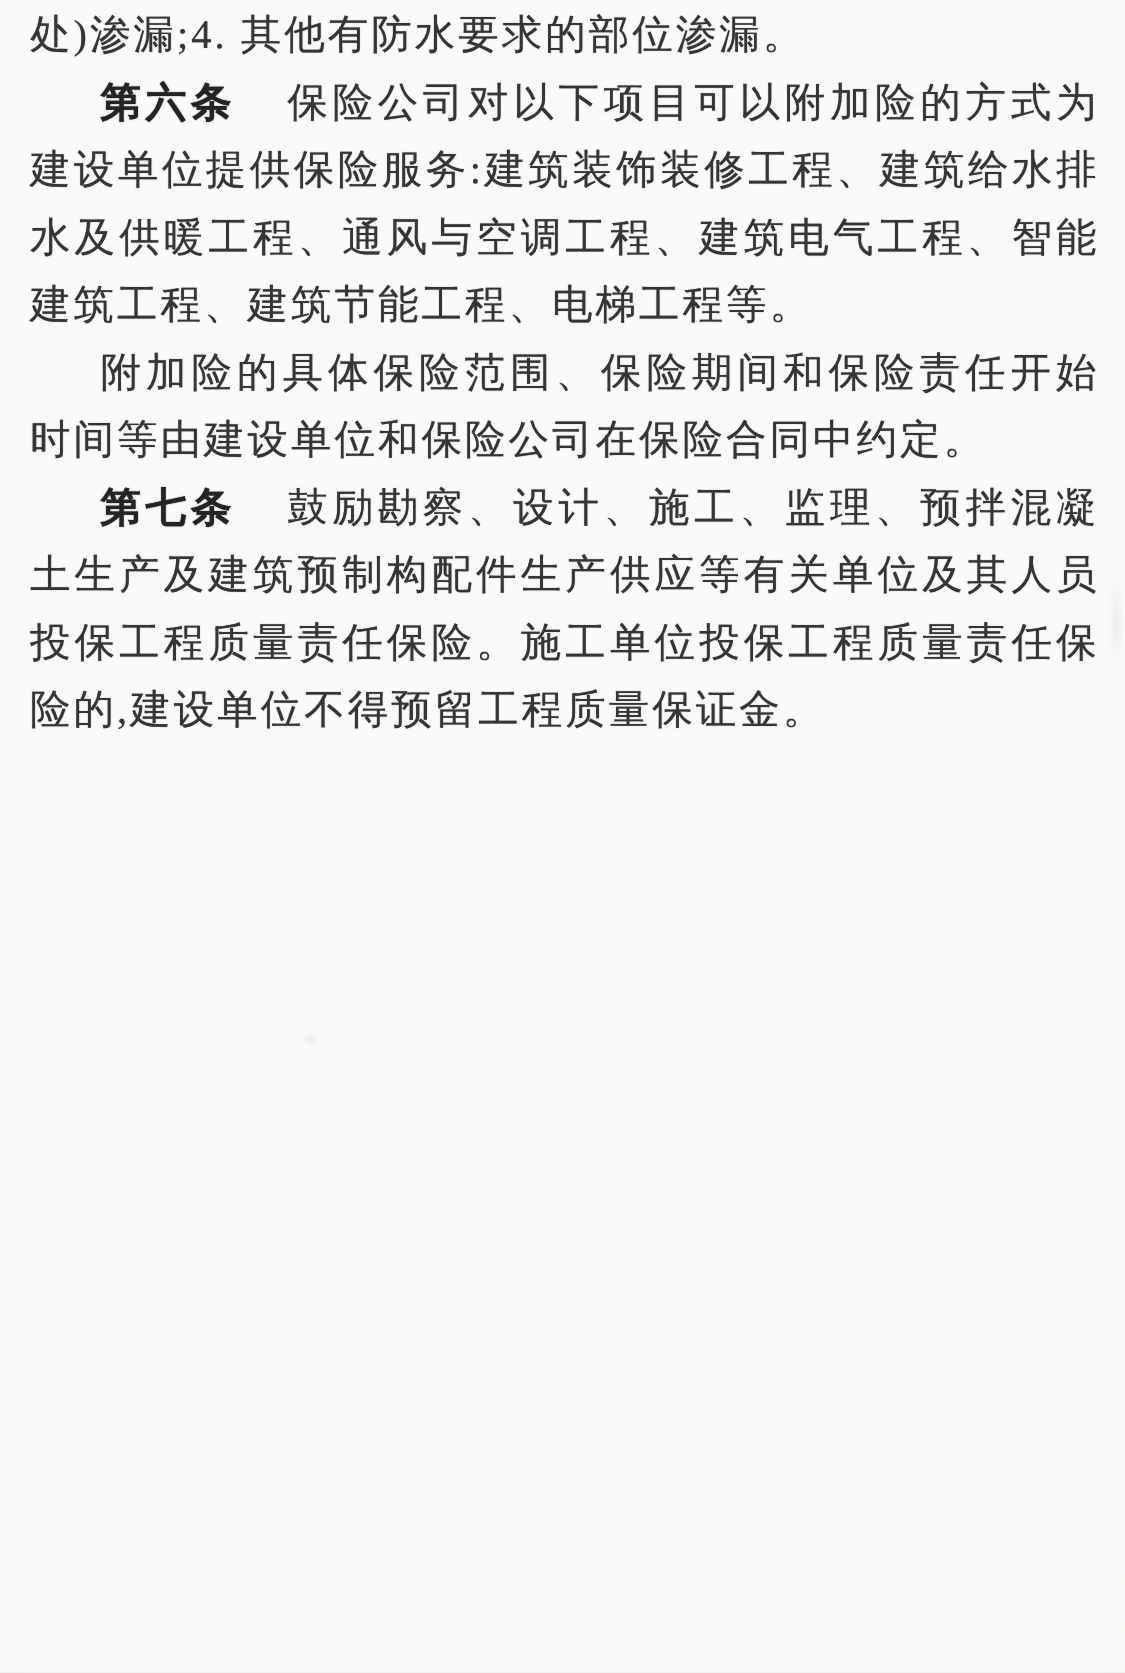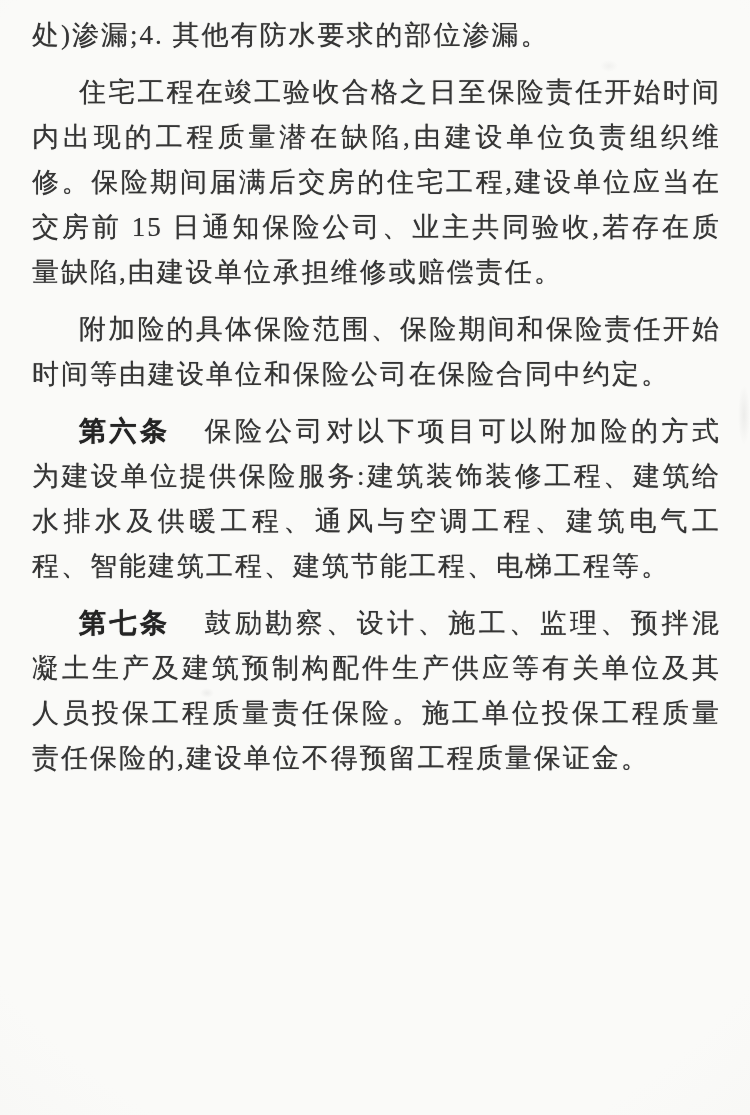--- a/index.html
+++ b/index.html
@@ -28,21 +28,21 @@
     padding: 1px 17px 0 20px;
     font-size: 27px;
     line-height: 45px;
     letter-spacing: 2px;
     text-align: justify;
     text-justify: inter-character;
     color: var(--ink);
     text-shadow: 0 0 0.7px rgba(70,70,70,0.75);
   }
   .para {
-    margin: 12px;
+    margin: 0;
     text-align: justify;
     text-justify: inter-character;
   }
   .para.indent { text-indent: 47px; }
   .run { font-weight: 400; }
   .heading-run {
     font-family: "Liberation Sans", "DejaVu Sans", sans-serif;
     font-weight: 700;
     color: var(--ink-bold);
     margin-right: 34px;
@@ -58,22 +58,21 @@
   .noise-2 { left: 200px; top: 688px; width: 14px; height: 10px; background: radial-gradient(closest-side, rgba(120,120,120,0.10), rgba(120,120,120,0)); }
   .noise-3 { left: 600px; top: 60px;  width: 18px; height: 12px; background: radial-gradient(closest-side, rgba(120,120,120,0.07), rgba(120,120,120,0)); }
 </style>
 </head>
 <body>
 
 <div class="page">
   <main class="doc-body">
 
   <p class="para"><span class="run">处)渗漏;4. 其他有防水要求的部位渗漏。</span></p>
-      <p class="para indent"><span class="run">住宅工程在竣工验收合格之日至保险责任开始时间内出现的工程质量潜在缺陷,由建设单位负责组织维修。保险期间届满后交房的住宅工程,建设单位应当在交房前 15 日通知保险公司、业主共同验收,若存在质量缺陷,由建设单位承担维修或赔偿责任。</span></p>
+      <p class="para indent"><span class="run heading-run">第六条</span><span class="run">保险公司对以下项目可以附加险的方式为建设单位提供保险服务:建筑装饰装修工程、建筑给水排水及供暖工程、通风与空调工程、建筑电气工程、智能建筑工程、建筑节能工程、电梯工程等。</span></p>
       <p class="para indent"><span class="run">附加险的具体保险范围、保险期间和保险责任开始时间等由建设单位和保险公司在保险合同中约定。</span></p>
-      <p class="para indent"><span class="run heading-run">第六条</span><span class="run">保险公司对以下项目可以附加险的方式为建设单位提供保险服务:建筑装饰装修工程、建筑给水排水及供暖工程、通风与空调工程、建筑电气工程、智能建筑工程、建筑节能工程、电梯工程等。</span></p>
       <p class="para indent"><span class="run heading-run">第七条</span><span class="run">鼓励勘察、设计、施工、监理、预拌混凝土生产及建筑预制构配件生产供应等有关单位及其人员投保工程质量责任保险。施工单位投保工程质量责任保险的,建设单位不得预留工程质量保证金。</span></p>
     </main>
 
   <div class="scan-noise noise-1"></div>
   <div class="scan-noise noise-2"></div>
   <div class="scan-noise noise-3"></div>
 </div>
 
 </body></html>

